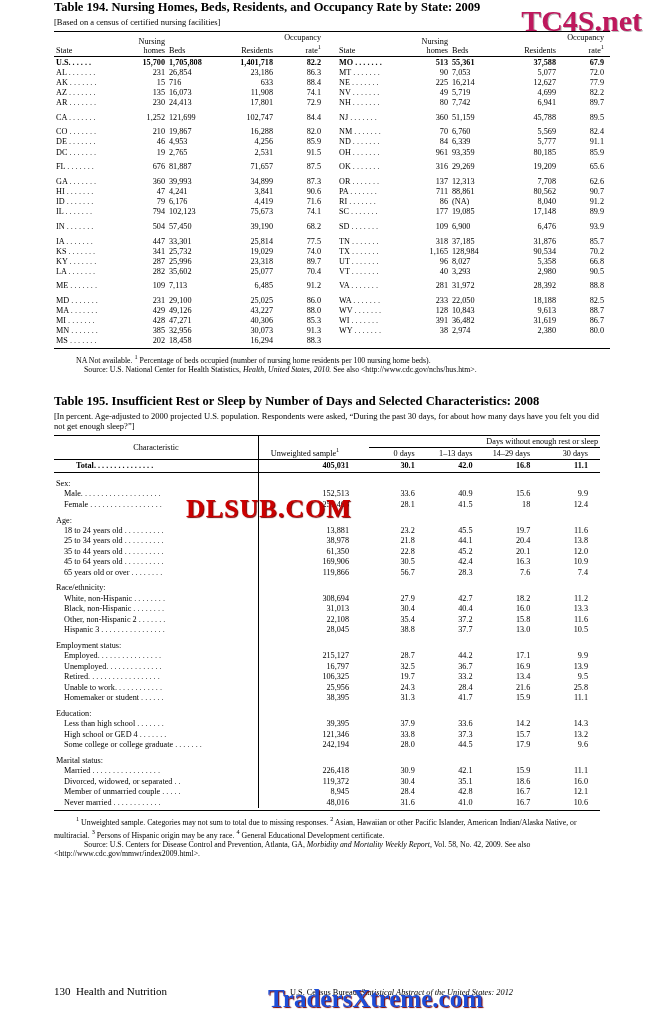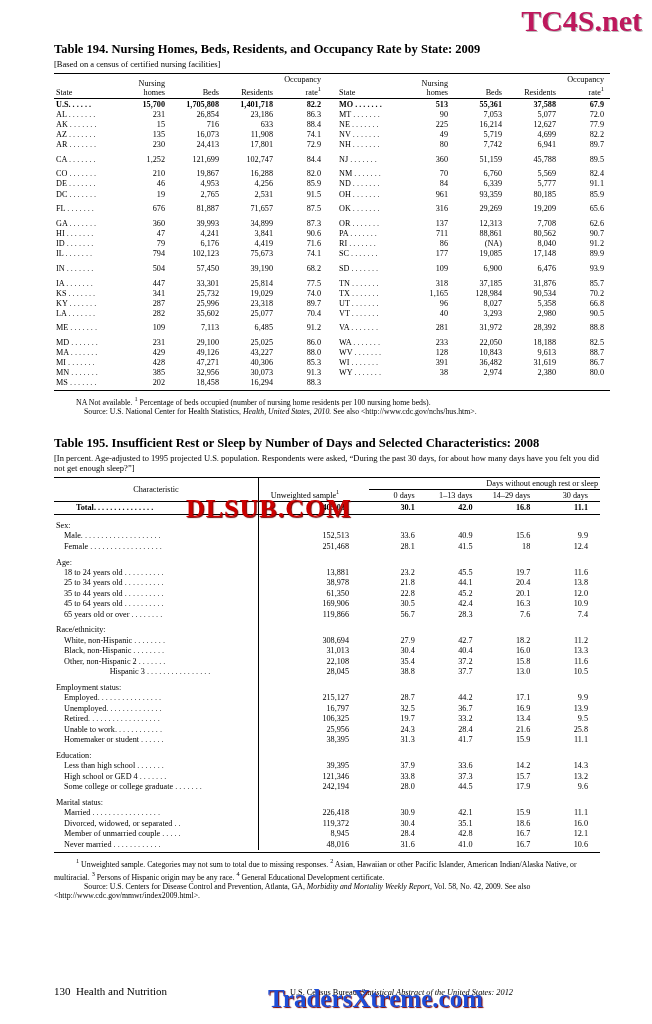--- a/index.html
+++ b/index.html
@@ -42,21 +42,21 @@
     font-size:8.5px;margin:3px 0 4px 0;line-height:10px;
   }
   table{border-collapse:collapse;}
   
   .t194{width:546px;font-size:8.2px;line-height:9.3px;table-layout:fixed;}
   .t194 th{font-weight:normal;text-align:center;vertical-align:bottom;padding:1px 2px;}
   .t194 td{padding:0.4px 2px;vertical-align:bottom;}
   .t194 .hdr-top{border-top:1.1px solid #000;border-bottom:1px solid #000;}
   .t194 .colState{text-align:left;width:57px;}
   .t194 .colNum{text-align:right;width:48px;}
-  .t194 .colBeds{text-align:right;width:50px;}
+  .t194 .colBeds{text-align:left;width:50px;}
   .t194 .colRes{text-align:right;width:50px;}
   .t194 .colOcc{text-align:right;width:44px;padding-right:6px;}
   .t194 .gap{width:6px;}
   .t194 .us td{font-weight:bold;}
   .t194 .us{border-bottom:0px;}
   .t194 tr.grp-end td{padding-bottom:5px;}
   .t194 .bottomline td{border-bottom:1.1px solid #000;height:2px;padding:0;}
   .footnote{font-size:7.8px;line-height:9.4px;margin-top:3px;}
   .footnote .ind{display:block;text-indent:22px;}
   .footnote .ind2{display:block;text-indent:30px;}
@@ -88,21 +88,21 @@
 </style>
 </head>
 <body>
 
 <div class="page">
 
   <div class="wm-top">TC4S.net</div>
 
   <div class="content">
 
-    <h2 class="tbl-title" style="margin-top:42px;">Table 194. Nursing Homes, Beds, Residents, and Occupancy Rate by State: 2009</h2>
+    <h2 class="tbl-title" style="">Table 194. Nursing Homes, Beds, Residents, and Occupancy Rate by State: 2009</h2>
     <div class="tbl-head-note">[Based on a census of certified nursing facilities]</div>
 
     <table class="t194">
       <thead>
         <tr class="hdr-top">
           <th class="colState">State</th>
           <th class="colNum">Nursing homes</th>
           <th class="colBeds">Beds</th>
           <th class="colRes">Residents</th>
           <th class="colOcc"><span>Occupancy rate</span><span class="sup">1</span></th>
@@ -459,21 +459,21 @@
     <div class="footnote">
       <span class="ind"><span>NA Not available.</span>
         <span class="sup">1</span>
         <span>Percentage of beds occupied (number of nursing home residents per 100 nursing home beds).</span>
       </span>
       <span class="ind2">Source: U.S. National Center for Health Statistics, <i>Health, United States, 2010.</i> See also &lt;http://www.cdc.gov/nchs/hus.htm&gt;.</span>
     </div>
 
     <div class="t195wrap">
       <h2 class="tbl-title">Table 195. Insufficient Rest or Sleep by Number of Days and Selected Characteristics: 2008</h2>
-      <div class="tbl-head-note">[In percent. Age-adjusted to 1995 projected U.S. population. Respondents were asked, “During the past 30 days, for about how many days have you felt you did not get enough sleep?”]</div>
+      <div class="tbl-head-note">[In percent. Age-adjusted to 2000 projected U.S. population. Respondents were asked, “During the past 30 days, for about how many days have you felt you did not get enough sleep?”]</div>
 
       <table class="t195">
         <thead>
           <tr class="topline">
             <th class="c-char" rowspan="2" style="vertical-align:middle;text-align:center;">Characteristic</th>
             <th class="c-unw vrule" rowspan="2" style="vertical-align:bottom;text-align:center;"><span>Unweighted sample</span><span class="sup">1</span></th>
             <th class="spanhdr" colspan="4">Days without enough rest or sleep</th>
           </tr>
           <tr class="botline">
             <th class="c-d">0 days</th>
@@ -597,21 +597,21 @@
             </tr>
             <tr>
               <td class="c-char" style="padding-left: 10px;">Other, non-Hispanic 2 . . . . . . .</td>
               <td class="c-unw vrule">22,108</td>
               <td class="c-d">35.4</td>
               <td class="c-d">37.2</td>
               <td class="c-d">15.8</td>
               <td class="c-d">11.6</td>
             </tr>
             <tr>
-              <td class="c-char" style="padding-left: 10px; text-align: center;">Hispanic 3 . . . . . . . . . . . . . . . .</td>
+              <td class="c-char" style="padding-left: 10px;">Hispanic 3 . . . . . . . . . . . . . . . .</td>
               <td class="c-unw vrule">28,045</td>
               <td class="c-d">38.8</td>
               <td class="c-d">37.7</td>
               <td class="c-d">13.0</td>
               <td class="c-d">10.5</td>
             </tr>
             <tr class="grouphdr">
               <td class="c-char">Employment status:</td>
               <td class="c-unw vrule"></td>
               <td class="c-d"></td>

